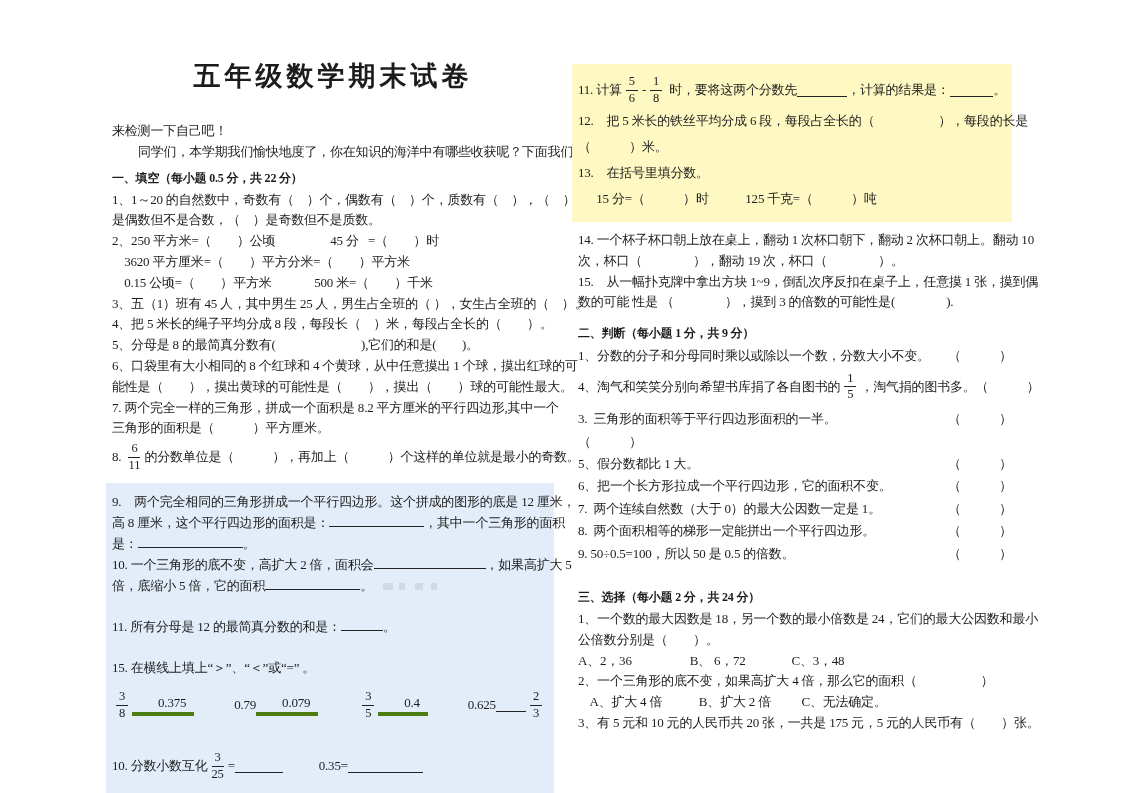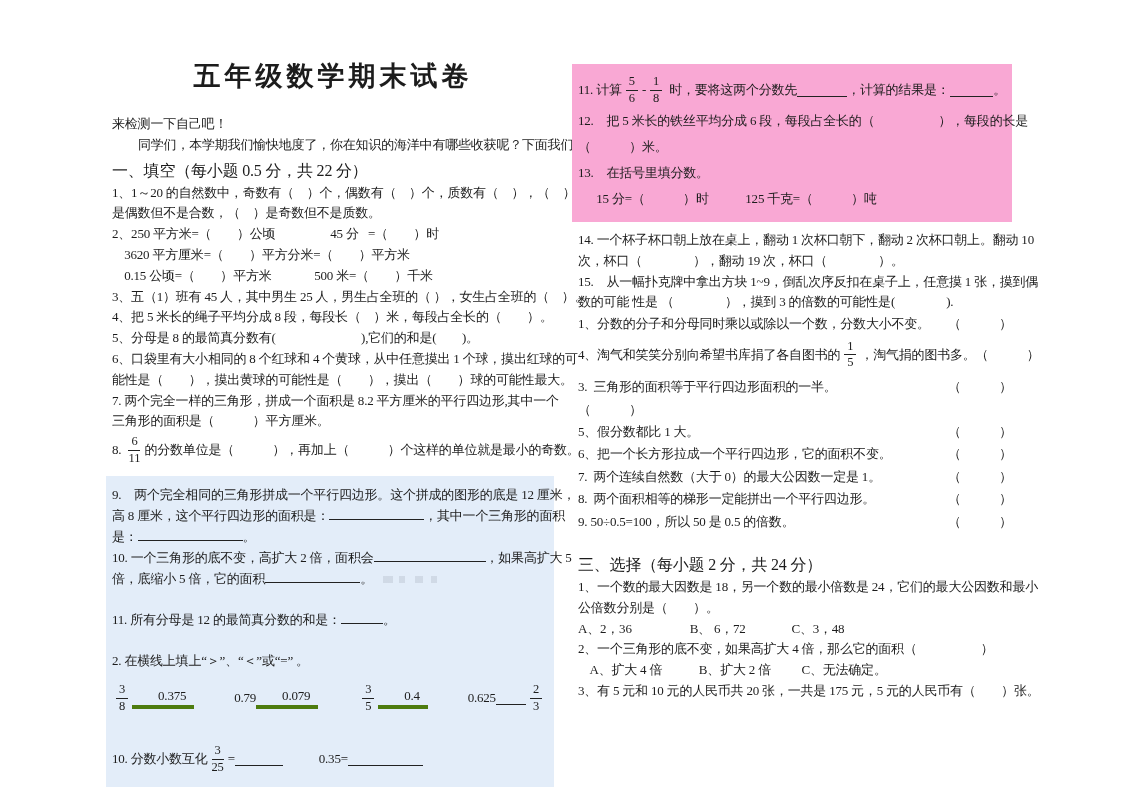--- a/index.html
+++ b/index.html
@@ -2,24 +2,24 @@
 <html><head>
 <meta charset="utf-8">
 <style>
   html,body{margin:0;padding:0;background:#ffffff;}
   .page{position:relative;width:1122px;height:793px;background:#fff;overflow:hidden;
         font-family:"Liberation Serif","DejaVu Serif",serif;color:#1c1c1c;}
   .col{position:absolute;font-size:13px;letter-spacing:-0.2px;}
   .col-left{left:112px;top:58px;width:442px;}
   .col-right{left:578px;top:64px;width:434px;}
   .title{font-size:27px;font-weight:700;text-align:center;letter-spacing:4px;
-         margin-bottom:20px;font-family:"Liberation Serif","DejaVu Serif",serif;}
+         margin-bottom:27px;font-family:"Liberation Serif","DejaVu Serif",serif;}
   .ln{line-height:20.8px;white-space:pre;}
   .indent{text-indent:2em;}
-  .heading{font-weight:400;font-size:16px;line-height:24px;margin-top:3px;}
+  .heading{font-weight:700;font-size:12px;line-height:24px;margin-top:3px;}
   .fracline{display:flex;align-items:center;white-space:pre;}
   .frac{display:inline-flex;flex-direction:column;align-items:center;line-height:1.1;
         font-size:12.5px;margin:0 4px;}
   .frac .num{border-bottom:1px solid #222;padding:0 3px 1px;}
   .frac .den{padding-top:1px;}
   .blank{display:inline-block;border-bottom:1px solid #222;height:12px;vertical-align:baseline;}
   .w30{width:30px}.w42{width:42px}.w48{width:48px}.w55{width:55px}
   .w75{width:75px}.w95{width:95px}.w105{width:105px}.w112{width:112px}
   .hl{background:#e3edf9;}
   .hl-left{margin:8px 0 0 -6px;padding:8px 6px 10px;}
@@ -71,52 +71,53 @@
       <span>8. </span><span class="frac"><span class="num">6</span><span class="den">11</span></span><span>的分数单位是（　　　），再加上（　　　）个这样的单位就是最小的奇数。</span>
     </div>
 
     <div class="hl hl-left" style="background: rgb(227, 237, 249);">
       <div class="ln">9.　两个完全相同的三角形拼成一个平行四边形。这个拼成的图形的底是 12 厘米，</div>
       <div class="ln"><span>高 8 厘米，这个平行四边形的面积是：</span><span class="blank w95"></span><span>，其中一个三角形的面积</span></div>
       <div class="ln"><span>是：</span><span class="blank w105"></span><span>。</span></div>
       <div class="ln"><span>10. 一个三角形的底不变，高扩大 2 倍，面积会</span><span class="blank w112"></span><span>，如果高扩大 5</span></div>
       <div class="ln"><span>倍，底缩小 5 倍，它的面积</span><span class="blank w95"></span><span>。</span><span class="wm"></span></div>
       <div class="ln mt4"><span>11. 所有分母是 12 的最简真分数的和是：</span><span class="blank w42"></span><span>。</span></div>
-      <div class="ln mt4">2. 在横线上填上“＞”、“＜”或“=” 。</div>
+      <div class="ln mt4">15. 在横线上填上“＞”、“＜”或“=” 。</div>
 
       <div class="cmp">
         <span class="cmp-item"><span class="frac"><span class="num">3</span><span class="den">8</span></span><span class="uline">0.375</span></span>
         <span class="cmp-item"><span>0.79</span><span class="uline">0.079</span></span>
         <span class="cmp-item"><span class="frac"><span class="num">3</span><span class="den">5</span></span><span class="uline">0.4</span></span>
         <span class="cmp-item"><span>0.625</span><span class="blank w30"></span><span class="frac"><span class="num">2</span><span class="den">3</span></span></span>
       </div>
 
       <div class="fracline tall mt4">
         <span>10. 分数小数互化</span><span class="frac"><span class="num">3</span><span class="den">25</span></span><span>=</span><span class="blank w48"></span><span style="width:36px;display:inline-block;"></span><span>0.35=</span><span class="blank w75"></span>
       </div>
     </div>
   </div>
 
   <div class="col col-right">
 
-    <div class="hl hl-right" style="background: #f9a8d4;">
+    <div class="hl hl-right" style="background: #fef9c3;">
       <div class="fracline tall">
         <span>11. 计算</span><span class="frac"><span class="num">5</span><span class="den">6</span></span><span>-</span><span class="frac"><span class="num">1</span><span class="den">8</span></span><span> 时，要将这两个分数先</span><span class="blank w55"></span><span>，计算的结果是：</span><span class="blank w48"></span><span>。</span>
       </div>
       <div class="ln">12.　把 5 米长的铁丝平均分成 6 段，每段占全长的（　　　　　），每段的长是</div>
       <div class="ln">（　　　）米。</div>
       <div class="ln">13.　在括号里填分数。</div>
       <div class="ln">      15 分=（　　　）时            125 千克=（　　　）吨</div>
     </div>
 
     <div class="ln">14. 一个杯子杯口朝上放在桌上，翻动 1 次杯口朝下，翻动 2 次杯口朝上。翻动 10</div>
     <div class="ln">次，杯口（　　　　），翻动 19 次，杯口（　　　　）。</div>
     <div class="ln">15.　从一幅扑克牌中拿出方块 1~9，倒乱次序反扣在桌子上，任意摸 1 张，摸到偶</div>
     <div class="ln">数的可能 性是 （　　　　），摸到 3 的倍数的可能性是(　　　　).</div>
 
+    <div class="ln heading mt8">二、判断（每小题 1 分，共 9 分）</div>
 
     <div class="jrow"><span class="jtext">1、分数的分子和分母同时乘以或除以一个数，分数大小不变。</span><span class="jbr">（　　　）</span></div>
     <div class="jrow jrow-frac"><span class="jtext"><span>4、淘气和笑笑分别向希望书库捐了各自图书的</span><span class="frac"><span class="num">1</span><span class="den">5</span></span><span>，淘气捐的图书多。</span></span><span class="jbr">（　　　）</span></div>
     <div class="jrow"><span class="jtext">3.  三角形的面积等于平行四边形面积的一半。</span><span class="jbr">（　　　）</span></div>
     <div class="jrow"><span class="jbr">（　　　）</span></div>
     <div class="jrow"><span class="jtext">5、假分数都比 1 大。</span><span class="jbr">（　　　）</span></div>
     <div class="jrow"><span class="jtext">6、把一个长方形拉成一个平行四边形，它的面积不变。</span><span class="jbr">（　　　）</span></div>
     <div class="jrow"><span class="jtext">7.  两个连续自然数（大于 0）的最大公因数一定是 1。</span><span class="jbr">（　　　）</span></div>
     <div class="jrow"><span class="jtext">8.  两个面积相等的梯形一定能拼出一个平行四边形。</span><span class="jbr">（　　　）</span></div>
     <div class="jrow"><span class="jtext">9. 50÷0.5=100，所以 50 是 0.5 的倍数。</span><span class="jbr">（　　　）</span></div>

